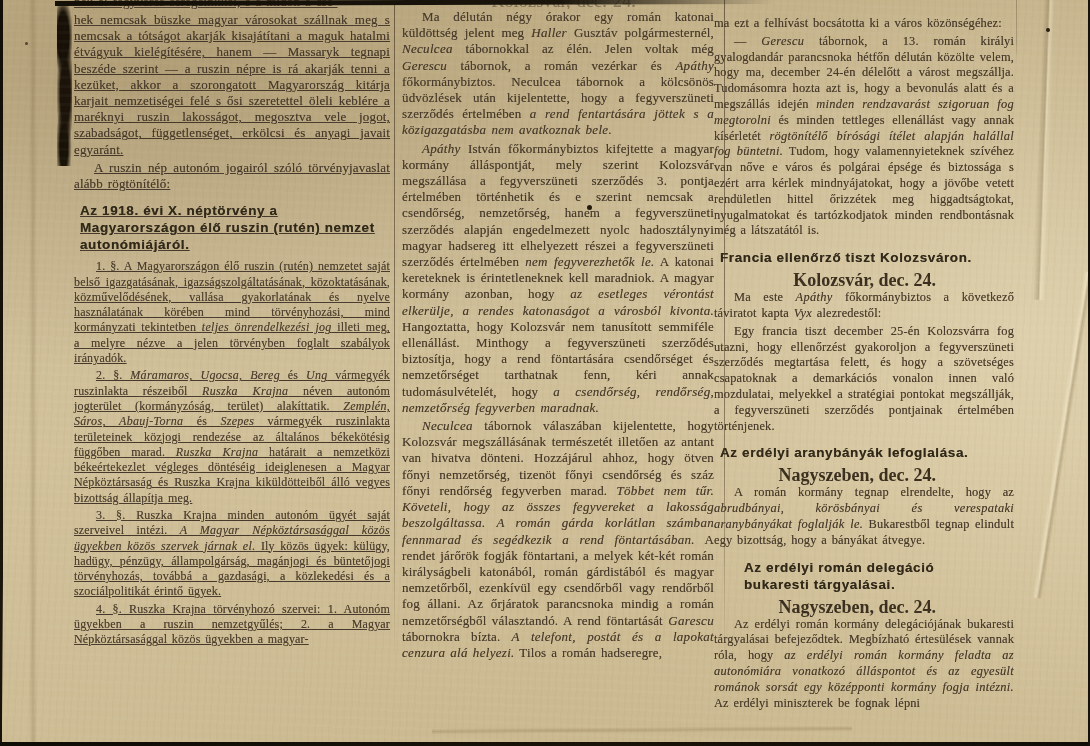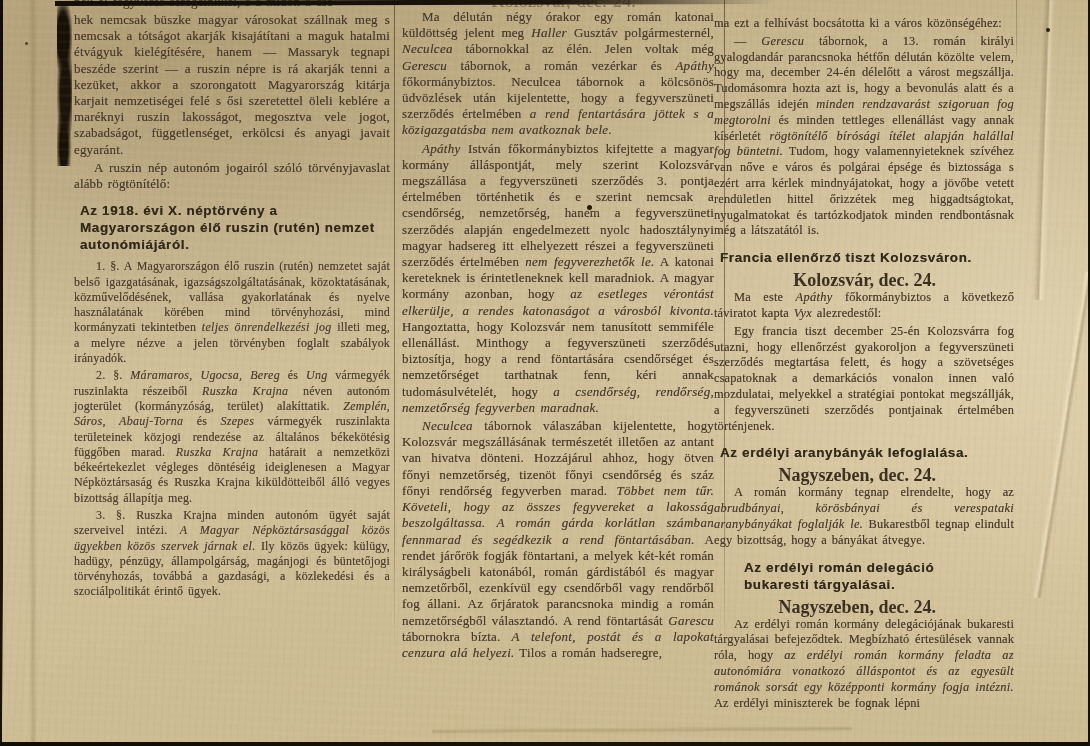--- a/index.html
+++ b/index.html
@@ -63,21 +63,21 @@
   #rule-1{left:392px;height:658px;}
   #rule-2{left:722px;height:660px;}
   #rule-3{left:1014px;height:60px;opacity:.5;}
   
   .speck{position:absolute;border-radius:50%;background:#241a0e;}
   #speck-1{left:585px;top:205px;width:5px;height:5px;}
   #speck-2{left:1044px;top:28px;width:4px;height:4px;}
   #speck-3{left:23px;top:42px;width:3px;height:3px;opacity:.7;}
   
   .col{position:absolute;top:0;color:#46392b;}
-  #col1{left:72px;width:316px;}
+  #col1{left:72px;width:316px;text-decoration:underline;}
   #col2{left:400px;width:312px;}
   #col3{left:712px;width:300px;margin-top:16px;}
   .p{
     margin:0 0 2px 0;text-align:justify;text-indent:20px;
     font-size:13px;line-height:16.2px;
     letter-spacing:.15px;word-spacing:1.5px;
     text-shadow:0 0 .5px rgba(70,55,30,.55);
   }
   .p.noindent{text-indent:0;}
   .p.law{font-size:12px;line-height:15.3px;text-indent:22px;color:#4b3e2f;}
@@ -107,20 +107,21 @@
   <div id="col1" class="col">
     <div class="frag-top">
       <p class="p noindent">nek el fegyveres seregeinkkel, s a midőn a cse-</p>
     </div>
     <p class="p noindent">hek nemcsak büszke magyar városokat szállnak meg s nemcsak a tótságot akarják kisajátítani a maguk hatalmi étvágyuk kielégítésére, hanem — Massaryk tegnapi beszéde szerint — a ruszin népre is rá akarják tenni a kezüket, akkor a szorongatott Magyarország kitárja karjait nemzetiségei felé s ősi szeretettel öleli keblére a maréknyi ruszin lakosságot, megosztva vele jogot, szabadságot, függetlenséget, erkölcsi és anyagi javait egyaránt.</p>
     <p class="p">A ruszin nép autonóm jogairól szóló törvényjavaslat alább rögtönítélő:</p>
     <p class="head">Az 1918. évi X. néptörvény a Magyarországon élő ruszin (rutén) nemzet autonómiájáról.</p>
     <p class="p law">1. §. A Magyarországon élő ruszin (rutén) nemzetet saját belső igazgatásának, igazságszolgáltatásának, közoktatásának, közművelődésének, vallása gyakorlatának és nyelve használatának körében mind törvényhozási, mind kormányzati tekintetben <i>teljes önrendelkezési jog</i> illeti meg, a melyre nézve a jelen törvényben foglalt szabályok irányadók.</p>
     <p class="p law">2. §. <i>Máramaros, Ugocsa, Bereg</i> és <i>Ung</i> vármegyék ruszinlakta részeiből <i>Ruszka Krajna</i> néven autonóm jogterület (kormányzóság, terület) alakíttatik. <i>Zemplén, Sáros, Abauj-Torna</i> és <i>Szepes</i> vármegyék ruszinlakta területeinek közjogi rendezése az általános békekötésig függőben marad. <i>Ruszka Krajna</i> határait a nemzetközi békeértekezlet végleges döntéséig ideiglenesen a Magyar Népköztársaság és Ruszka Krajna kiküldötteiből álló vegyes bizottság állapítja meg.</p>
     <p class="p law">3. §. Ruszka Krajna minden autonóm ügyét saját szerveivel intézi. <i>A Magyar Népköztársasággal közös ügyekben közös szervek járnak el.</i> Ily közös ügyek: külügy, hadügy, pénzügy, állampolgárság, magánjogi és büntetőjogi törvényhozás, továbbá a gazdasági, a közlekedési és a szociálpolitikát érintő ügyek.</p>
+    <p class="p law">4. §. Ruszka Krajna törvényhozó szervei: 1. Autonóm ügyekben a ruszin nemzetgyűlés; 2. a Magyar Népköztársasággal közös ügyekben a magyar-</p>
   </div>
 
   <div id="col2" class="col">
     <div class="frag-faint">
       <p class="p dateline" style="font-weight:400;">Kolozsvár, dec. 24.</p>
     </div>
     <p class="p">Ma délután négy órakor egy román katonai küldöttség jelent meg <i>Haller</i> Gusztáv polgármesternél, <i>Neculcea</i> tábornokkal az élén. Jelen voltak még <i>Gerescu</i> tábornok, a román vezérkar és <i>Apáthy</i> főkormánybiztos. Neculcea tábornok a kölcsönös üdvözlések után kijelentette, hogy a fegyverszüneti szerződés értelmében <i>a rend fentartására jöttek s a közigazgatásba nem avatkoznak bele.</i></p>
     <p class="p"><i>Apáthy</i> István főkormánybiztos kifejtette a magyar kormány álláspontját, mely szerint Kolozsvár megszállása a fegyverszüneti szerződés 3. pontja értelmében történhetik és e szerint nemcsak a csendőrség, nemzetőrség, hanem a fegyverszüneti szerződés alapján engedelmezett nyolc hadosztálynyi magyar hadsereg itt elhelyezett részei a fegyverszüneti szerződés értelmében <i>nem fegyverezhetők le.</i> A katonai kereteknek is érintetleneknek kell maradniok. A magyar kormány azonban, hogy <i>az esetleges vérontást elkerülje, a rendes katonaságot a városból kivonta.</i> Hangoztatta, hogy Kolozsvár nem tanusított semmiféle ellenállást. Minthogy a fegyverszüneti szerződés biztosítja, hogy a rend föntartására csendőrséget és nemzetőrséget tarthatnak fenn, kéri annak tudomásulvételét, hogy <i>a csendőrség, rendőrség, nemzetőrség fegyverben maradnak.</i></p>
     <p class="p"><i>Neculcea</i> tábornok válaszában kijelentette, hogy Kolozsvár megszállásának természetét illetően az antant van hivatva dönteni. Hozzájárul ahhoz, hogy ötven főnyi nemzetőrség, tizenöt főnyi csendőrség és száz főnyi rendőrség fegyverben marad. <i>Többet nem tűr. Követeli, hogy az összes fegyvereket a lakosság beszolgáltassa. A román gárda korlátlan számban fennmarad és segédkezik a rend föntartásában.</i> A rendet járőrök fogják föntartani, a melyek két-két román királyságbeli katonából, román gárdistából és magyar nemzetőrből, ezenkívül egy csendőrből vagy rendőrből fog állani. Az őrjáratok parancsnoka mindig a román nemzetőrségből választandó. A rend föntartását <i>Garescu</i> tábornokra bízta. <i>A telefont, postát és a lapokat cenzura alá helyezi.</i> Tilos a román hadseregre,</p>
   </div>

